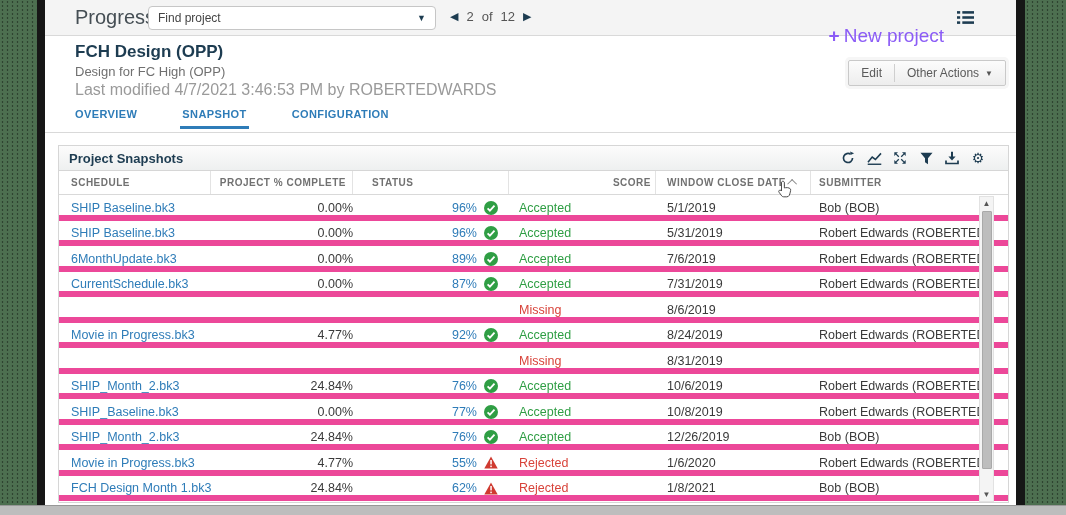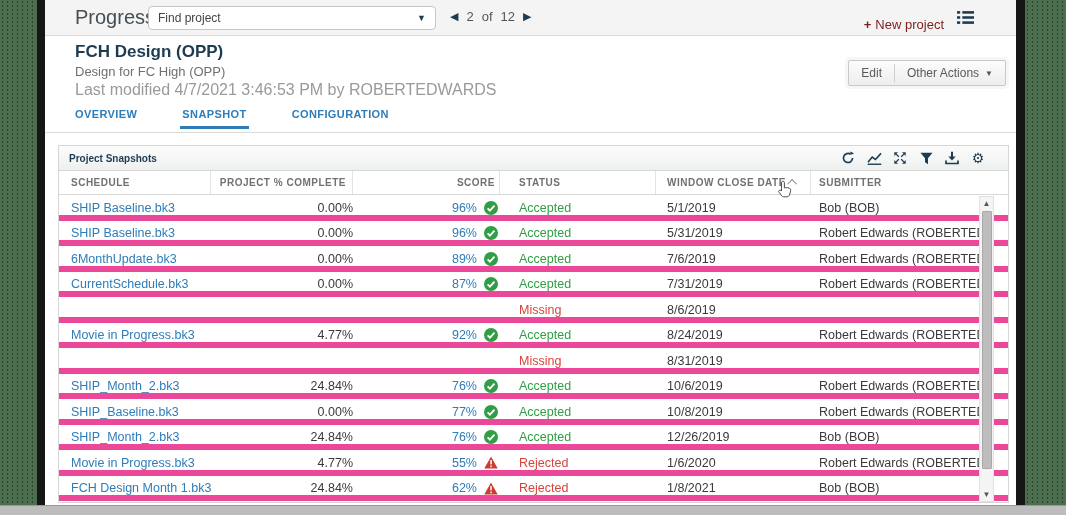--- a/index.html
+++ b/index.html
@@ -22,21 +22,21 @@
   .topbar { position:absolute; left:0; top:0; width:100%; height:36px;
     background:#f4f4f4; border-bottom:1px solid #d9d9d9; }
   .app-title { position:absolute; left:30px; top:6px; font-size:20px; color:#454e54; }
   .combo { position:absolute; left:103px; top:6px; width:288px; height:24px; background:#fff;
     border:1px solid #c6c6c6; border-radius:4px; font-size:12px; color:#444;
     display:flex; align-items:center; padding:0 9px; cursor:default; }
   .combo .caret { margin-left:auto; font-size:9px; color:#1d3c51; }
   .pager { position:absolute; left:405px; top:9px; display:flex; align-items:center; gap:8px;
     font-size:13px; color:#555; }
   .pager .arrow { font-size:11px; color:#1d3c51; cursor:pointer; }
-  .newproj { position:absolute; right:72px; top:17px; font-size:13px; color:#7f1d1d; cursor:pointer; }
+  .newproj { position:absolute; right:72px; top:25px; font-size:19px; color:#8b5cf6; cursor:pointer; }
   .newproj .plus { font-weight:bold; margin-right:4px; }
   .listicon { position:absolute; right:42px; top:10px; cursor:pointer; }
 
   
   .proj-title { position:absolute; left:30px; top:42px; font-size:17px; font-weight:bold; color:#1d3c51; }
   .proj-sub   { position:absolute; left:30px; top:64px; font-size:13px; color:#707070; }
   .proj-mod   { position:absolute; left:30px; top:81px; font-size:16px; color:#9a9a9a; }
   .btn-group { position:absolute; right:10px; top:60px; display:flex; align-items:stretch;
     border:1px solid #c9c9c9; background:linear-gradient(#fcfcfc,#ededed); border-radius:2px;
     box-shadow:0 0 0 3px #f6f6f6; }
@@ -50,21 +50,21 @@
     letter-spacing:.4px; color:#2e7cb8; padding:8px 0 12px 0; cursor:pointer; }
   .tab:first-child { margin-left:30px; }
   .tab + .tab { margin-left:45px; }
   .tab.active:after { content:""; position:absolute; left:-2px; right:-2px; bottom:3px; height:3px; background:#2e7cb8; }
 
   
   .panel { position:absolute; left:13px; top:145px; width:951px; height:358px;
     border:1px solid #d6d6d6; background:#fff; }
   .panel-head { height:25px; background:linear-gradient(#fcfcfc,#eef0f0); border-bottom:1px solid #d6d6d6;
     display:flex; align-items:center; padding:0 10px; }
-  .panel-title { font-size:10px; font-weight:bold; color:#1d3c51; }
+  .panel-title { font-size:13px; font-weight:bold; color:#1d3c51; }
   .ptools { margin-left:auto; margin-right:12px; display:flex; align-items:center; gap:10px; }
   .ptools .ticon { width:16px; height:16px; display:flex; align-items:center; justify-content:center; cursor:pointer; color:#1d3c51; font-size:14px; line-height:1; }
 
   
   .thead { display:flex; height:24px; border-bottom:1px solid #d9d9d9; }
   .th { font-size:10px; font-weight:bold; letter-spacing:.5px; color:#717171;
     display:flex; align-items:center; border-right:1px solid #e3e3e3; cursor:pointer; }
   .th:last-child { border-right:none; }
   .tbody { position:relative; }
   .trow { display:flex; height:25.5px; border-bottom:6px solid #ec4899; align-items:flex-end; }
@@ -190,25 +190,25 @@
         </div>
       </div>
 
       <div class="thead">
           <div class="th c0">
             <span>SCHEDULE</span>
           </div>
           <div class="th c1">
             <span>PROJECT % COMPLETE</span>
           </div>
+          <div class="th c3">
+            <span>STATUS</span>
+          </div>
           <div class="th c2">
             <span>SCORE</span>
-          </div>
-          <div class="th c3">
-            <span>STATUS</span>
           </div>
           <div class="th c4">
             <span>WINDOW CLOSE DATE</span>
             <span class="sort-caret"></span>
           </div>
           <div class="th c5">
             <span>SUBMITTER</span>
           </div>
         </div>
       <div class="tbody">

